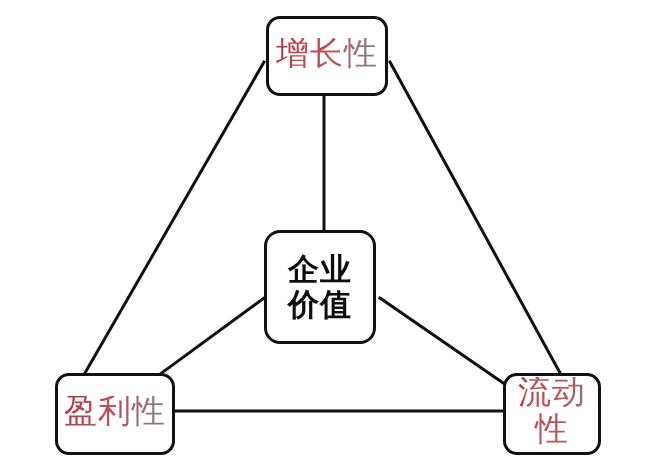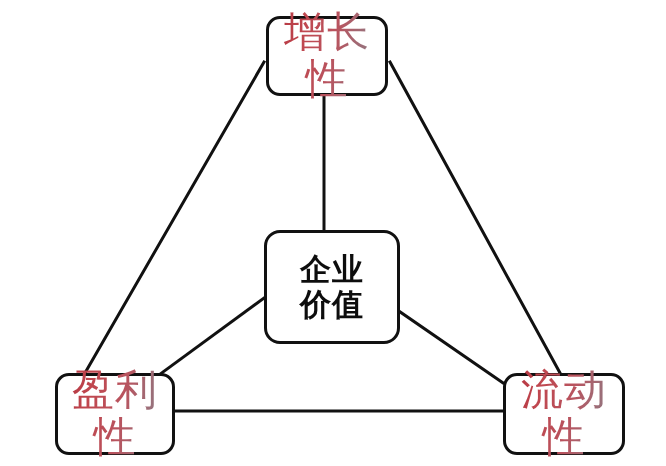--- a/index.html
+++ b/index.html
@@ -38,40 +38,40 @@
     z-index: 2;
   }
   .node-label {
     display: block;
     line-height: 1.12;
     white-space: pre-line;
     letter-spacing: 1px;
   }
   
   .node-accent .node-label {
-    font-family: Liberation Serif, serif;
-    font-size: 42px;
+    font-family: Liberation Mono, monospace;
+    font-size: 33px;
     font-weight: 400;
     background-image: linear-gradient(100deg, #b0303c 0%, #c0474f 28%, #b8545f 55%, #8e7a84 85%, #7d7580 100%);
     -webkit-background-clip: text;
     background-clip: text;
     color: transparent;
     -webkit-text-fill-color: transparent;
   }
   .node-center .node-label {
     font-family: "DejaVu Sans", "Liberation Sans", sans-serif;
     font-size: 31px;
     font-weight: 700;
     color: #0d0d0d;
   }
   
   #node-growth      { left: 266px; top: 16px;  width: 122px; height: 80px; }
-  #node-value       { left: 264px; top: 230px; width: 136px; height: 114px; border-radius: 16px; }
+  #node-value       { left: 264px; top: 230px; width: 112px; height: 114px; border-radius: 16px; }
   #node-profit      { left: 27px;  top: 373px; width: 120px; height: 82px; margin-left: 28px; }
-  #node-liquidity   { left: 503px; top: 373px; width: 122px; height: 82px; }
+  #node-liquidity   { left: 503px; top: 373px; width: 98px; height: 82px; }
 </style>
 </head>
 <body>
 
 <div id="canvas">
 
   <svg id="edges" viewBox="0 0 666 466" width="666" height="466" xmlns="http://www.w3.org/2000/svg">
 
     <line x1="264" y1="62" x2="85" y2="373" stroke="#111111" stroke-width="3" stroke-linecap="square"></line>
     <line x1="390" y1="62" x2="560" y2="373" stroke="#111111" stroke-width="3" stroke-linecap="square"></line>

